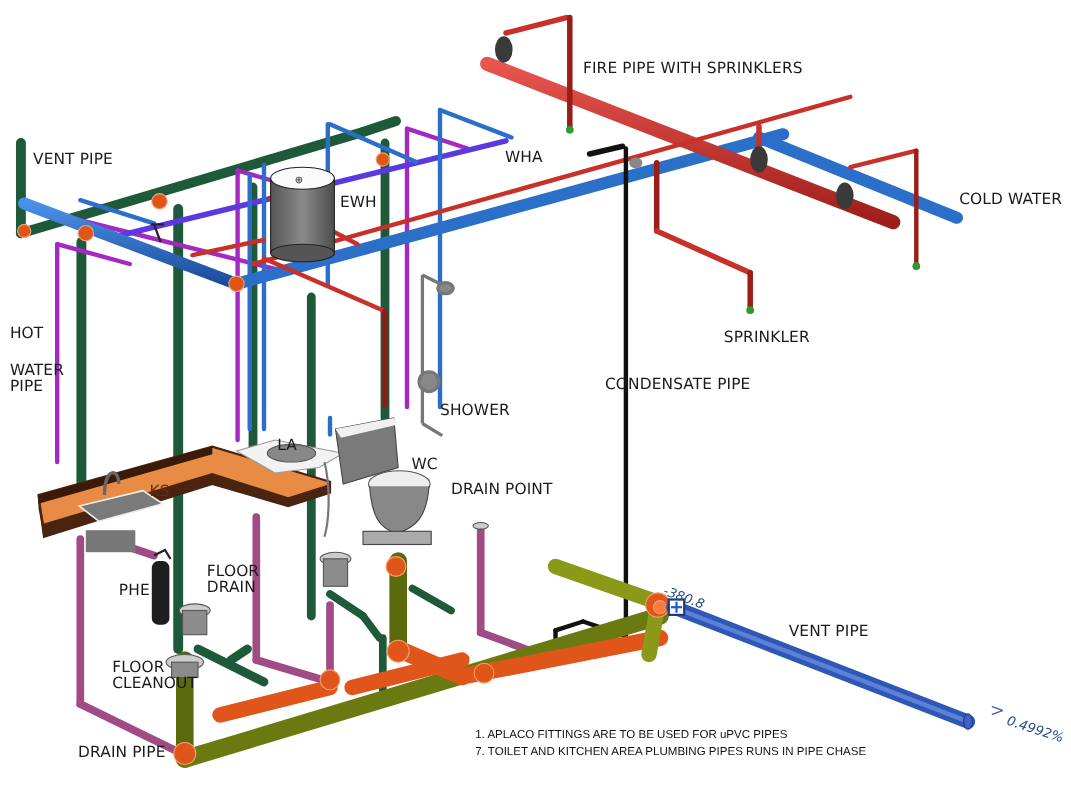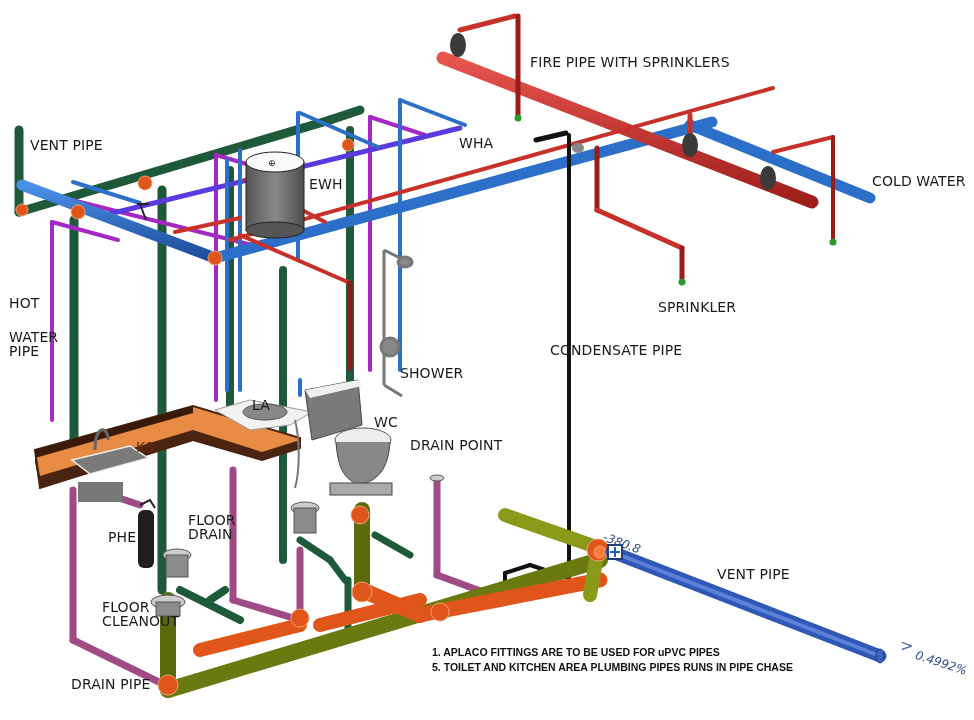--- a/index.html
+++ b/index.html
@@ -1,19 +1,19 @@
 <!DOCTYPE html>
 <html><head>
 <meta charset="utf-8">
 <style>
   html,body{margin:0;padding:0;background:#ffffff;}
   #stage{position:relative;width:974px;height:720px;overflow:hidden;background:#ffffff;font-family:"DejaVu Sans","Liberation Sans",sans-serif;}
   svg{position:absolute;left:0;top:0;}
   .lbl{position:absolute;font-size:14px;color:#1a1a1a;line-height:14px;white-space:nowrap;letter-spacing:0.1px;}
-  .notes{position:absolute;left:432px;top:645px;font-size:10.5px;font-weight:bold;color:#111;line-height:15px;font-family:"Liberation Sans",sans-serif;}
+  .notes{position:absolute;left:432px;top:661px;font-size:10.5px;font-weight:normal;color:#111;line-height:15px;font-family:"Liberation Sans",sans-serif;}
   .dim{position:absolute;font-size:12px;color:#2a4d8a;font-style:italic;}
 </style>
 </head>
 <body>
 
 <div id="stage">
 <svg width="974" height="720" viewBox="0 0 974 720">
   <defs>
     <linearGradient id="gRed" x1="0" y1="0" x2="0" y2="1">
           <stop offset="0" stop-color="#e8554f"></stop>
@@ -236,15 +236,15 @@
 <div class="lbl" style="left:102px;top:614px">CLEANOUT</div>
 <div class="lbl" style="left:717px;top:567px">VENT PIPE</div>
 <div class="lbl" style="left:71px;top:677px">DRAIN PIPE</div>
 
 <div class="dim" style="left:606px;top:530px;transform:rotate(20deg);transform-origin:left top">-380.8</div>
 <div class="dim" style="left:900px;top:636px;font-size:16px;font-style:normal;color:#4a6aa0">&gt;</div>
 <div class="dim" style="left:918px;top:648px;transform:rotate(18deg);transform-origin:left top">0.4992%</div>
 
 <div class="notes">
   <div>1. APLACO FITTINGS ARE TO BE USED FOR uPVC PIPES</div>
-  <div>5. TOILET AND KITCHEN AREA PLUMBING PIPES RUNS IN PIPE CHASE</div>
+  <div>7. TOILET AND KITCHEN AREA PLUMBING PIPES RUNS IN PIPE CHASE</div>
 </div>
 </div>
 
 </body></html>

